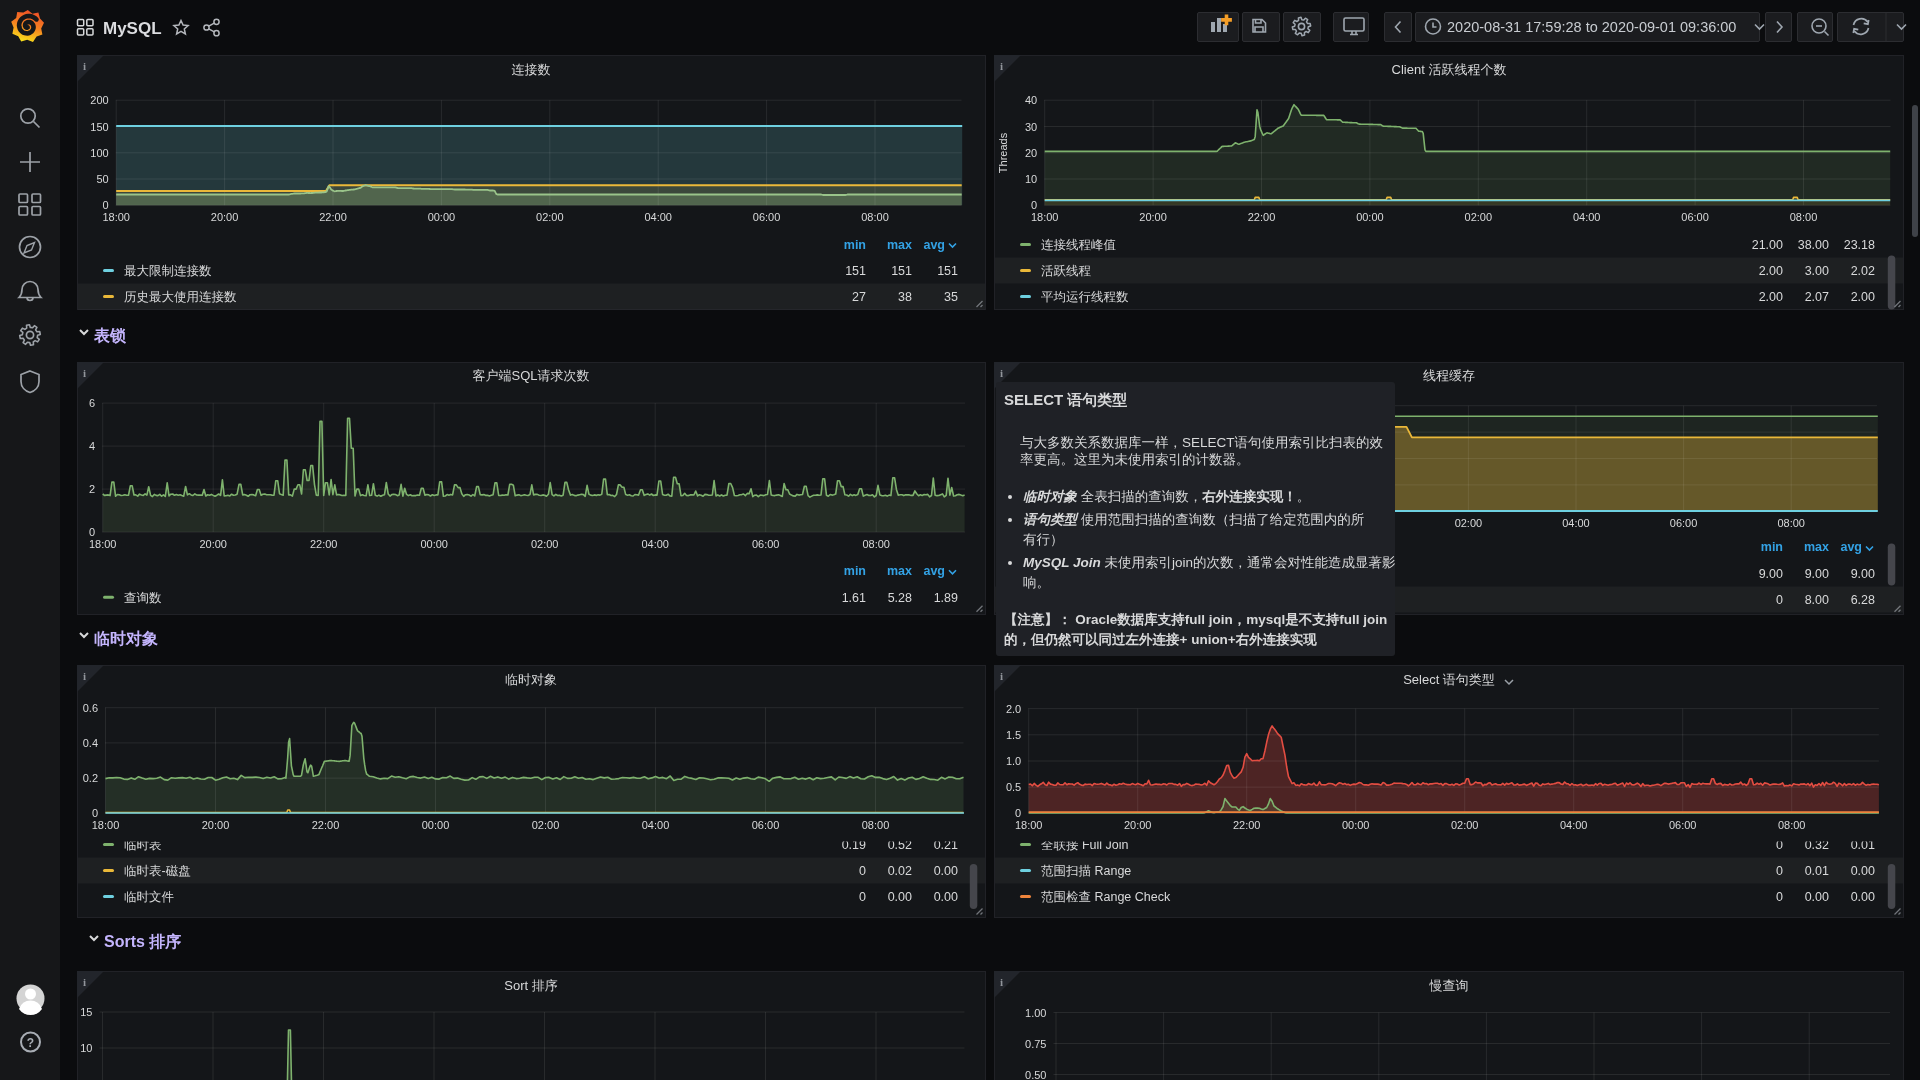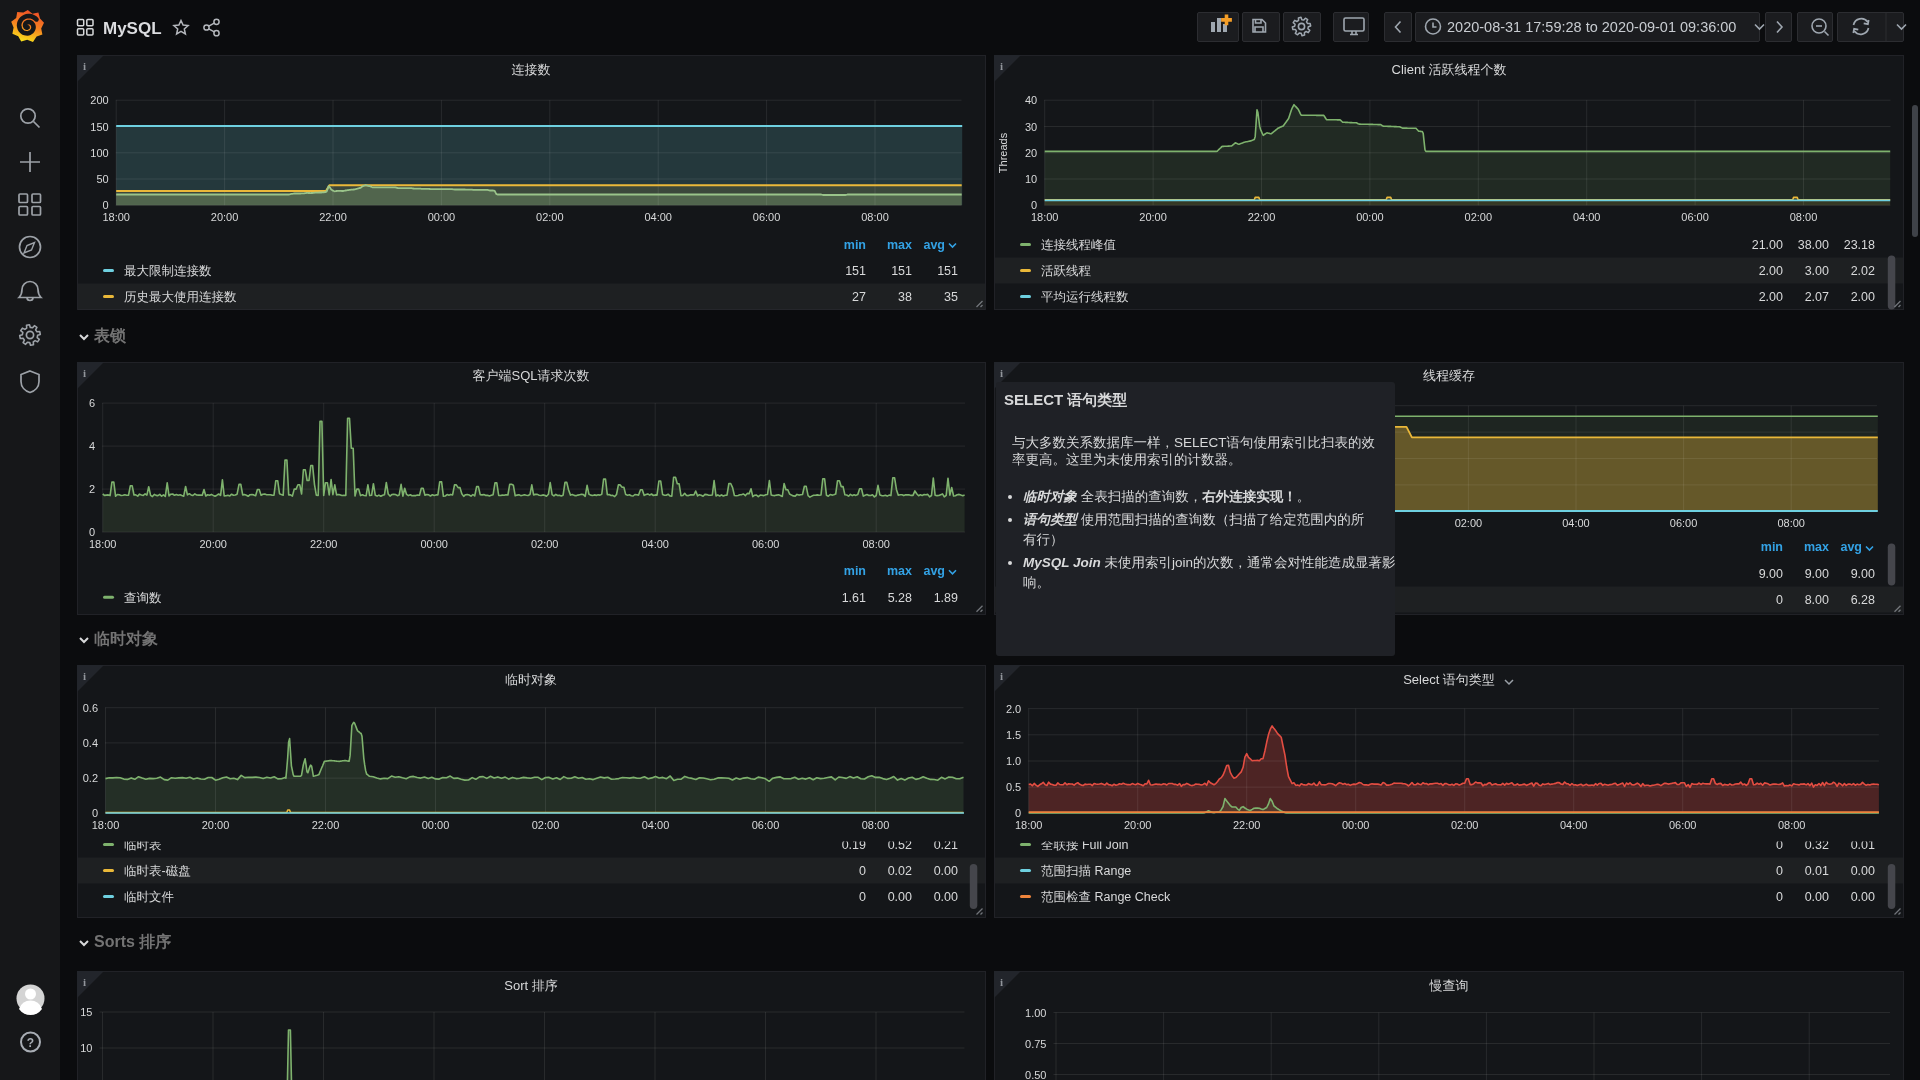--- a/index.html
+++ b/index.html
@@ -5,26 +5,26 @@
 font-family:"Liberation Sans", sans-serif;}
 .sidebar{position:absolute;left:0;top:0;width:60px;height:1080px;background:#161719;}
 .navbar{position:absolute;left:60px;top:0;width:1860px;height:54px;background:#0b0c0e;}
 .panel{position:absolute;background:#141619;border:1px solid #212227;}
 .panel svg{position:absolute;left:-1px;top:-1px}
 .tick{font:11px "Liberation Sans",sans-serif;fill:#d8d9da}
 .ptitle{font:500 13px "Liberation Sans",sans-serif;fill:#d8d9da}
 .lname{font:12.5px "Liberation Sans",sans-serif;fill:#d8d9da}
 .lval{font:12.5px "Liberation Sans",sans-serif;fill:#d8d9da}
 .lhdr{font:bold 12.5px "Liberation Sans",sans-serif;fill:#33a2e5}
-.sect{position:absolute;color:#737373;font-size:16px;font-weight:600;display:flex;align-items:center;gap:4px}
+.sect{position:absolute;color:#c4b5fd;font-size:16px;font-weight:600;display:flex;gap:4px}
 .nbtn{position:absolute;background:#1b1c1f;border:1px solid #2c2d31;border-radius:2px;top:12px;height:30px}
 .tooltip{position:absolute;left:996px;top:382px;width:399px;height:274px;background:#1f2126;
 border-radius:3px;color:#d8d9da;font-size:13.5px;z-index:50;padding:10px 6px 9px 8px;line-height:17px;overflow:hidden}
 .tooltip h4{font-size:15px;font-weight:bold;margin:0 0 26px 0;line-height:16px}
-.tooltip p{margin:8px;white-space:nowrap}
+.tooltip p{margin:16px;white-space:nowrap}
 .tooltip ul{margin:19px 0 0 0;padding-left:19px}
 .tooltip li{margin-bottom:3px;line-height:20px;white-space:nowrap}
 .note{font-weight:bold;line-height:20px;margin-top:17px;white-space:nowrap}
 </style></head>
 <body>
 <div class="navbar"></div>
 <div class="panel" style="left:76.5px;top:54.5px;width:909px;height:255.5px">
 <svg width="909" height="255.5" viewBox="0 0 909 255.5">
       <path d="M39.2,70.9 L885.2,70.9 L885.2,150.3 L39.2,150.3 Z" fill="#6ED0E0" fill-opacity="0.18" stroke="none"></path>
 
@@ -420,21 +420,21 @@
   </div>
 
 <div class="sect" style="left:78px;top:326px">
 <svg width="12" height="12">
       <path d="M2,4 l4,4 l4,-4" stroke="#d8d9da" stroke-width="2" fill="none"></path>
     </svg>表锁</div>
 <div class="sect" style="left:78px;top:629px">
 <svg width="12" height="12">
       <path d="M2,4 l4,4 l4,-4" stroke="#d8d9da" stroke-width="2" fill="none"></path>
     </svg>临时对象</div>
-<div class="sect" style="left:78px;top:932px">
+<div class="sect" style="left:88px;top:932px">
 <svg width="12" height="12">
       <path d="M2,4 l4,4 l4,-4" stroke="#d8d9da" stroke-width="2" fill="none"></path>
     </svg>Sorts 排序</div>
 
 <div class="sidebar">
 <svg width="60" height="1080">
 <defs>
         <linearGradient id="glogo" x1="0.35" y1="1" x2="0.65" y2="0">
 <stop offset="0%" stop-color="#f9e51b"></stop>
           <stop offset="50%" stop-color="#f58220"></stop>
@@ -533,14 +533,15 @@
 </svg>
 
 <div class="tooltip">
 <h4>SELECT 语句类型</h4>
 <p>与大多数关系数据库一样，SELECT语句使用索引比扫表的效<br>率更高。这里为未使用索引的计数器。</p>
 <ul>
 <li><b><i>临时对象</i></b> 全表扫描的查询数，<b>右外连接实现！</b>。</li>
 <li><b><i>语句类型</i></b> 使用范围扫描的查询数（扫描了给定范围内的所<br>有行）</li>
 <li><b><i>MySQL Join</i></b> 未使用索引join的次数，通常会对性能造成显著影<br>响。</li>
 </ul>
+<div class="note">【注意】： Oracle数据库支持full join，mysql是不支持full join<br>的，但仍然可以同过左外连接+ union+右外连接实现</div>
 </div>
 
 <div style="position:absolute;right:2px;top:105px;width:6px;height:132px;background:#3f4248;border-radius:3px"></div>
 </body></html>

